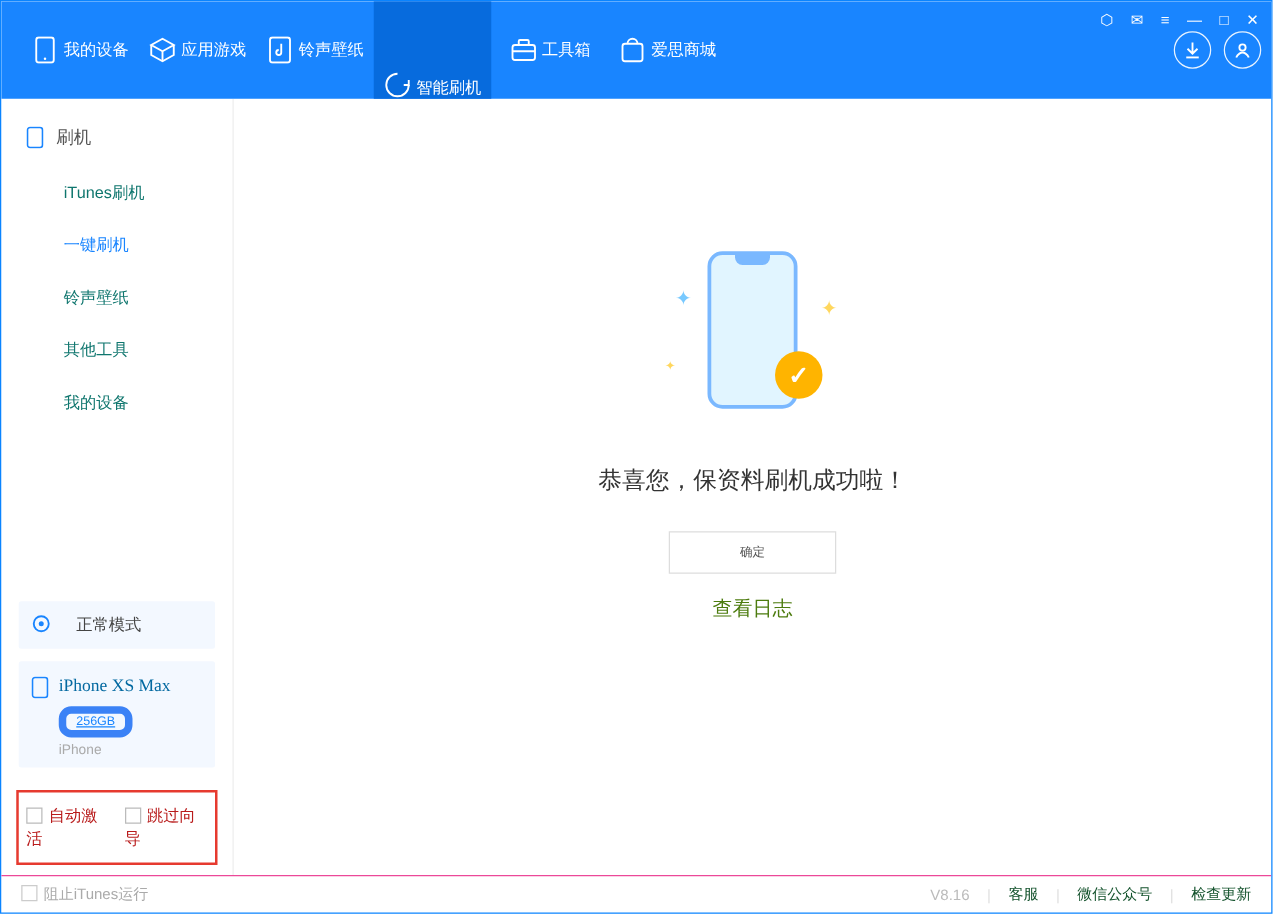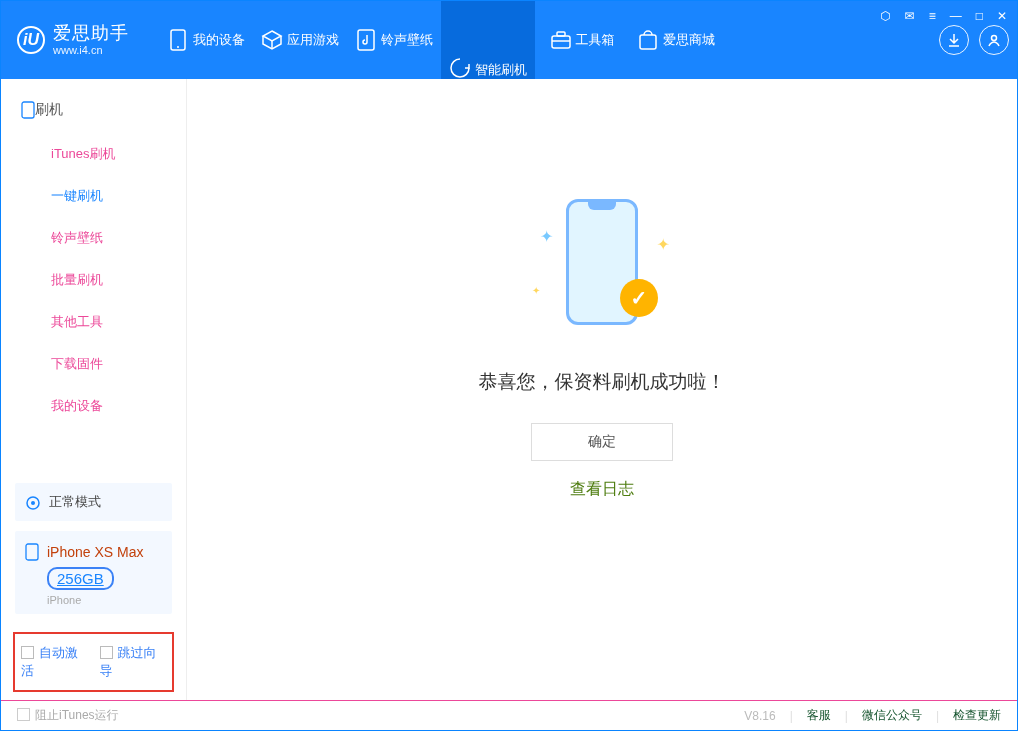--- a/index.html
+++ b/index.html
@@ -92,78 +92,79 @@
 .sidebar {
   width: 186px;
   border-right: 1px solid #eee;
   display: flex;
   flex-direction: column;
 }
 .side-scroll { flex: 1; padding-top: 8px; overflow: hidden; }
 .side-group-title {
   display: flex;
   align-items: center;
+  gap: 10px;
   padding: 14px 20px;
   color: #555;
   font-size: 14px;
 }
 .side-item {
   padding: 12px 20px 12px 50px;
-  color: #ec4899;
+  color: #0f766e;
   font-size: 13px;
   cursor: pointer;
 }
 .side-item.active { color: #1985ff; }
 
 .device-box {
   background: #f3f8ff;
   margin: 4px 14px 10px 14px;
   padding: 10px 10px;
   border-radius: 2px;
   font-size: 13px;
   color: #444;
   display: flex;
-  align-items: flex-end;
-  gap: 8px;
+  align-items: flex-start;
+  gap: 20px;
 }
 .device-panel {
   background: #f3f8ff;
   margin: 0 14px 12px 14px;
   padding: 12px 10px 8px 10px;
   border-radius: 2px;
 }
 .device-panel .name {
-  color: #c2410c;
+  color: #0369a1;
   font-weight: 500;
   font-size: 14px;
-  display: flex; align-items: center; gap: 8px;
+  display: flex; align-items: center; gap: 8px; font-family: Liberation Serif, serif;
 }
 .device-panel .cap {
   display: inline-block;
-  border: 2px solid #3b82f6;
+  border: 6px solid #3b82f6;
   color: #1985ff;
   border-radius: 10px;
-  font-size: 15px;
+  font-size: 10px;
   padding: 1px 8px;
   margin-top: 6px;
   margin-left: 22px;
   text-decoration: underline;
 }
 .device-panel .type {
   color: #aaa; font-size: 11px; margin-top: 4px; margin-left: 22px;
 }
 .highlight-row {
   border: 2px solid #e63a2f;
   margin: 6px 12px 8px 12px;
   padding: 10px 6px;
   display: flex;
   align-items: center;
   gap: 12px;
   font-size: 13px;
-  color: #3b82f6;
+  color: #b91c1c;
 }
 .chk {
   width: 13px; height: 13px; border: 1px solid #bbb; background: #fff;
   display: inline-block; margin-right: 5px; vertical-align: -2px;
 }
 
 
 .main {
   flex: 1;
   position: relative;
@@ -200,21 +201,21 @@
 
 .success-text {
   font-size: 19px;
   color: #333;
   margin-bottom: 28px;
 }
 .ok-btn {
   border: 1px solid #ddd;
   background: #fff;
   padding: 9px 56px;
-  font-size: 14px;
+  font-size: 10px;
   color: #555;
   cursor: pointer;
   margin-bottom: 18px;
 }
 .log-link {
   color: #4d7c0f;
   font-size: 16px;
   cursor: pointer;
 }
 
@@ -239,27 +240,20 @@
 <div class="header">
   <div class="win-controls">
     <span>⬡</span>
     <span>✉</span>
     <span>≡</span>
     <span>—</span>
     <span>□</span>
     <span>✕</span>
   </div>
 
-  <div class="logo">
-    <div class="logo-circle">iU</div>
-    <div class="logo-text">
-      <div class="logo-title">爱思助手</div>
-      <div class="logo-sub">www.i4.cn</div>
-    </div>
-  </div>
 
   <div class="nav">
     <div class="nav-item">
       <div class="nav-icon">
         <svg width="16" height="22" viewBox="0 0 16 22">
             <rect x="1" y="1" width="14" height="20" rx="2" fill="none" stroke="#fff" stroke-width="1.5"></rect>
             <circle cx="8" cy="18" r="1" fill="#fff"></circle>
           </svg>
       </div>
       <span>我的设备</span>
@@ -333,24 +327,22 @@
     <div class="side-scroll">
       <div class="side-group-title">
         <svg width="14" height="18" viewBox="0 0 14 18">
             <rect x="1" y="1" width="12" height="16" rx="2" fill="none" stroke="#1985ff" stroke-width="1.3"></rect>
           </svg>
         <span>刷机</span>
       </div>
       <div class="side-item">iTunes刷机</div>
       <div class="side-item active">一键刷机</div>
       <div class="side-item">铃声壁纸</div>
-      <div class="side-item">批量刷机</div>
 
       <div class="side-item">其他工具</div>
-      <div class="side-item">下载固件</div>
       <div class="side-item">我的设备</div>
     </div>
 
     <div class="device-box">
       <svg width="16" height="16" viewBox="0 0 16 16">
           <circle cx="8" cy="8" r="6" fill="none" stroke="#1985ff" stroke-width="1.5"></circle>
           <circle cx="8" cy="8" r="2" fill="#1985ff"></circle>
         </svg>
       <span>正常模式</span>
     </div>

